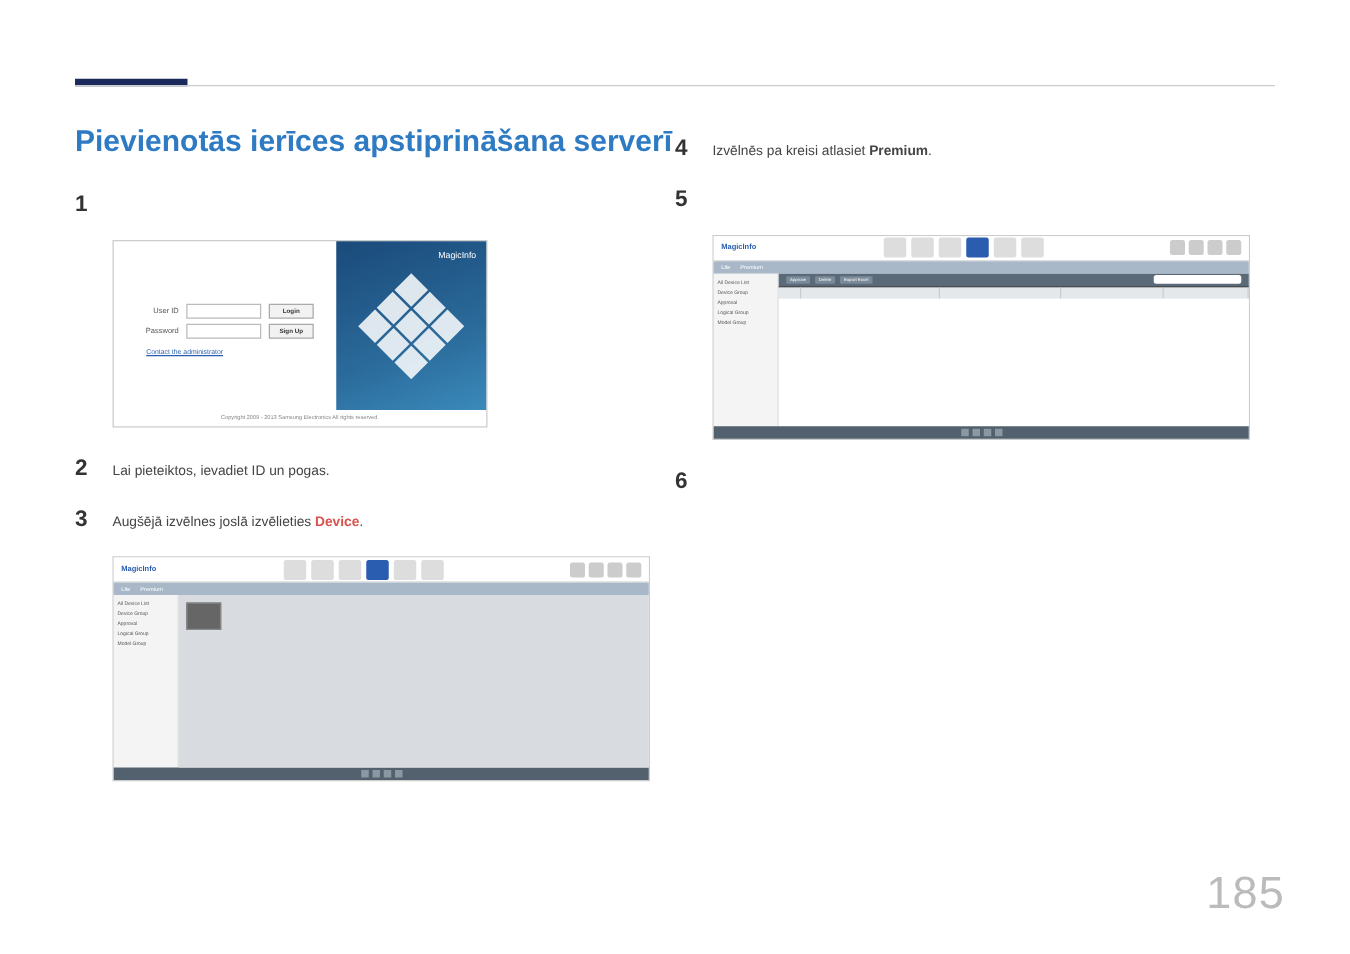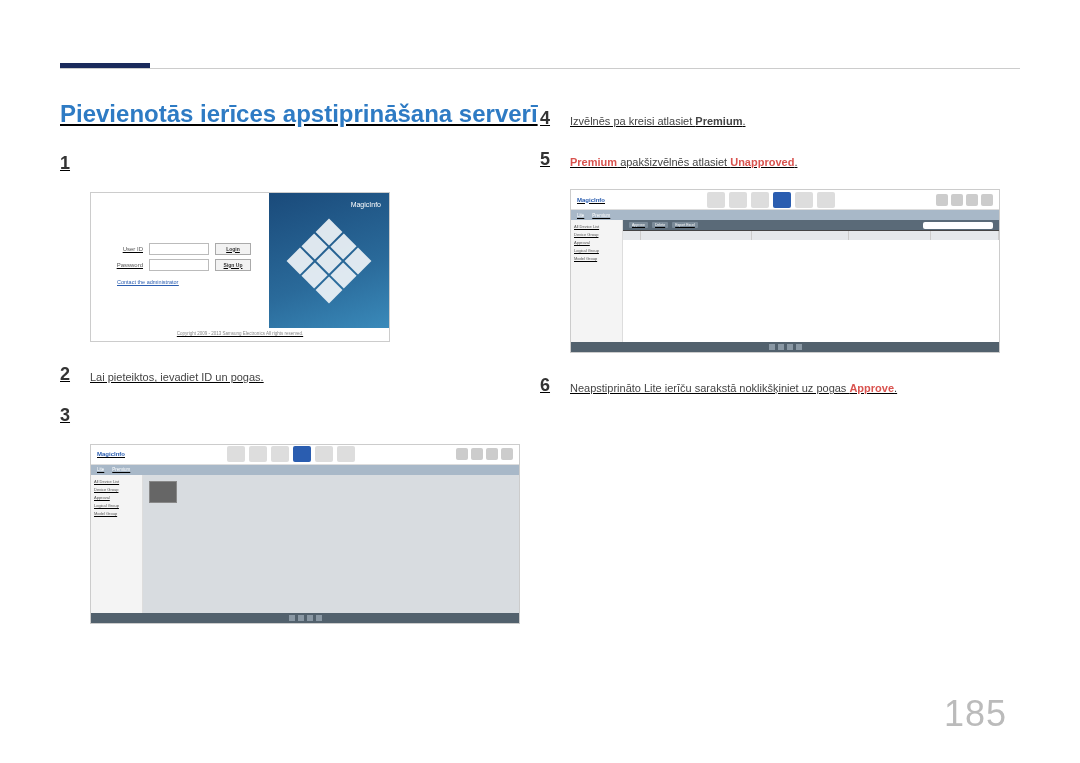--- a/index.html
+++ b/index.html
@@ -23,21 +23,20 @@
     position: absolute;
     top: 63px;
     left: 60px;
     width: 90px;
     height: 6px;
     background: #1a2a5c;
   }
   .content {
     display: flex;
     margin-top: 40px;
-    text-decoration: underline;
   }
   .col {
     flex: 1;
   }
   .page-title {
     color: #2e7bc4;
     font-size: 24px;
     font-weight: bold;
     margin-bottom: 25px;
     margin-top: 10px;
@@ -166,21 +165,21 @@
     width: 28px; height: 22px; background: #666; border: 1px solid #888;
     position: absolute; top: 6px; left: 6px;
   }
   .thumb::after {
     content: ""; position: absolute; bottom: -5px; left: 0;
     font-size: 3px; color: #333;
   }
   .page-number {
     position: absolute;
     bottom: 28px;
-    right: 73px;
+    right: 52px;
     font-size: 36px;
     font-weight: 300;
     color: #bbb;
     letter-spacing: 1px;
   }
   .toolbar-row {
     height: 11px; background: #5a6a78; border-bottom: 1px solid #444;
     display: flex; align-items: center; gap: 4px; padding: 0 6px;
   }
   .toolbar-row .tbtn {
@@ -248,20 +247,23 @@
       <div class="login-footer">Copyright 2009 - 2013 Samsung Electronics All rights reserved.</div>
     </div>
 
     <div class="step">
       <div class="step-num">2</div>
       <div class="step-text">Lai pieteiktos, ievadiet ID un pogas.</div>
     </div>
 
     <div class="step">
       <div class="step-num">3</div>
+      <div class="step-text">
+        <span>Augšējā izvēlnes joslā izvēlieties </span><span class="kw-red">Device</span><span>.</span>
+      </div>
     </div>
 
     <div class="screenshot app-shot">
       <div class="app-top">
         <span class="app-brand">MagicInfo</span>
         <div class="app-icons">
           <div class="ic"></div>
           <div class="ic"></div>
           <div class="ic"></div>
           <div class="ic active"></div>
@@ -305,23 +307,20 @@
 
     <div class="step">
       <div class="step-num">4</div>
       <div class="step-text">
         <span>Izvēlnēs pa kreisi atlasiet </span><span class="kw-blue">Premium</span><span>.</span>
       </div>
     </div>
 
     <div class="step">
       <div class="step-num">5</div>
-      <div class="step-text">
-        <span class="kw-red">Premium</span><span> apakšizvēlnēs atlasiet </span><span class="kw-red">Unapproved</span><span>.</span>
-      </div>
     </div>
 
     <div class="screenshot app-shot app-shot-sm">
       <div class="app-top">
         <span class="app-brand">MagicInfo</span>
         <div class="app-icons">
           <div class="ic"></div>
           <div class="ic"></div>
           <div class="ic"></div>
           <div class="ic active"></div>
@@ -369,21 +368,18 @@
       <div class="bottom-bar">
         <div></div>
         <div></div>
         <div></div>
         <div></div>
       </div>
     </div>
 
     <div class="step">
       <div class="step-num">6</div>
-      <div class="step-text">
-        <span>Neapstiprināto Lite ierīču sarakstā noklikšķiniet uz pogas </span><span class="kw-red">Approve</span><span>.</span>
-      </div>
     </div>
 
   </div>
 </div>
 
 <div class="page-number">185</div>
 
 </body></html>

